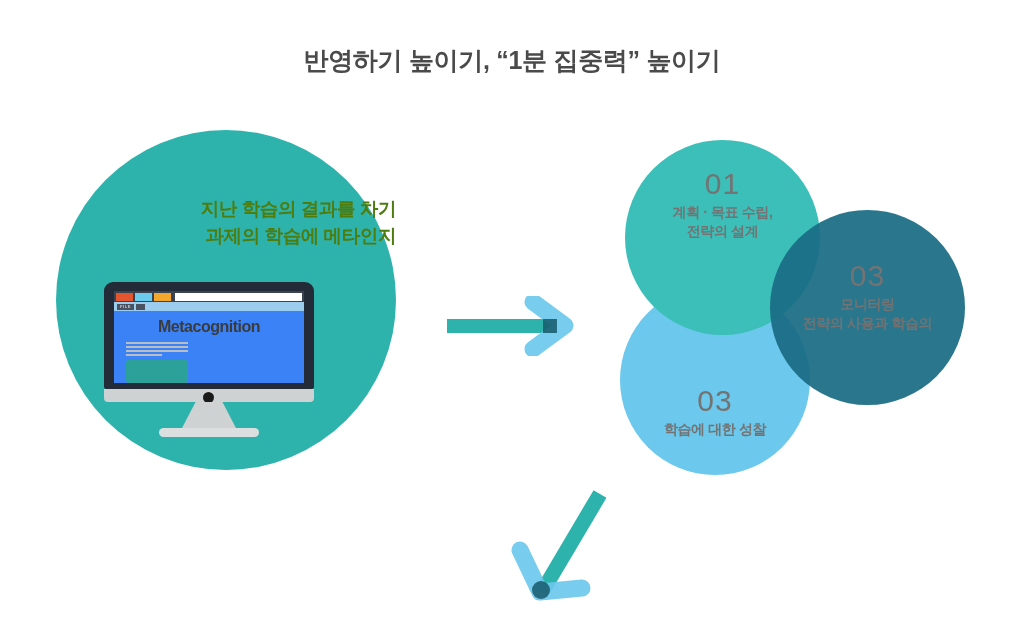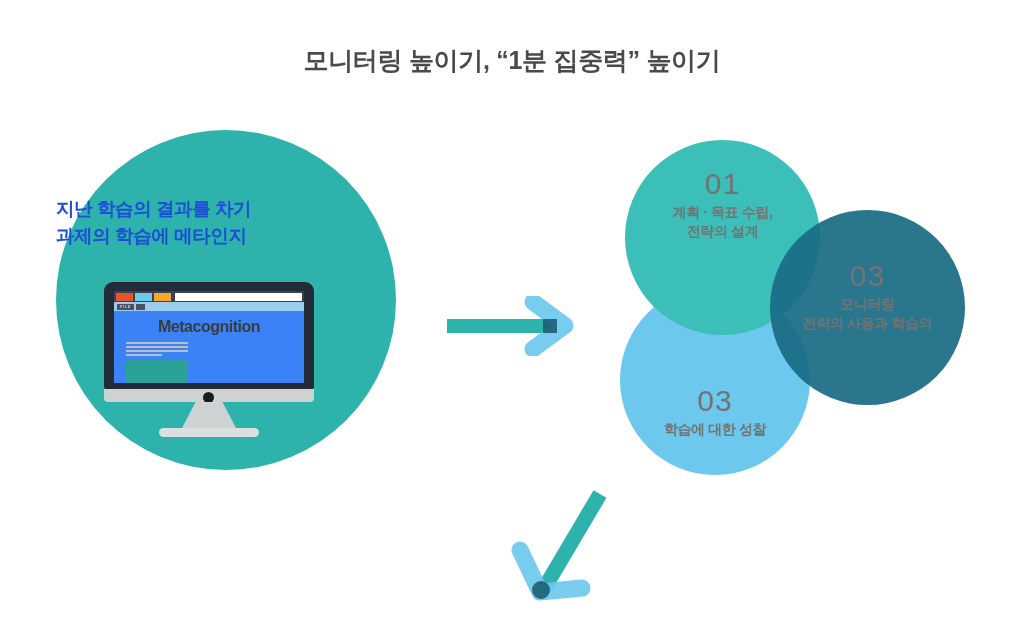--- a/index.html
+++ b/index.html
@@ -41,22 +41,22 @@
     width: 340px;
     height: 340px;
     border-radius: 50%;
     background: #2db3ac;
   }
   .big-circle-caption {
     position: absolute;
     left: 56px;
     top: 196px;
     width: 340px;
-    text-align: left;
-    color: #1d4ed8;
+    text-align: right;
+    color: #4d7c0f;
     font-size: 18.5px;
     font-weight: bold;
     line-height: 1.45;
     letter-spacing: -0.4px;
   }
 
   
   .monitor {
     position: absolute;
     left: 104px;
@@ -276,21 +276,21 @@
     top: 488px;
     width: 120px;
     height: 125px;
   }
 </style>
 </head>
 <body>
 
 <div id="stage">
 
-  <div class="title">모니터링 높이기, “1분 집중력” 높이기</div>
+  <div class="title">반영하기 높이기, “1분 집중력” 높이기</div>
 
   <div class="big-circle"></div>
 
   <div class="big-circle-caption">
     <div>지난 학습의 결과를 차기</div>
     <div>과제의 학습에 메타인지</div>
   </div>
 
   <div class="monitor">
     <div class="mon-screen">

